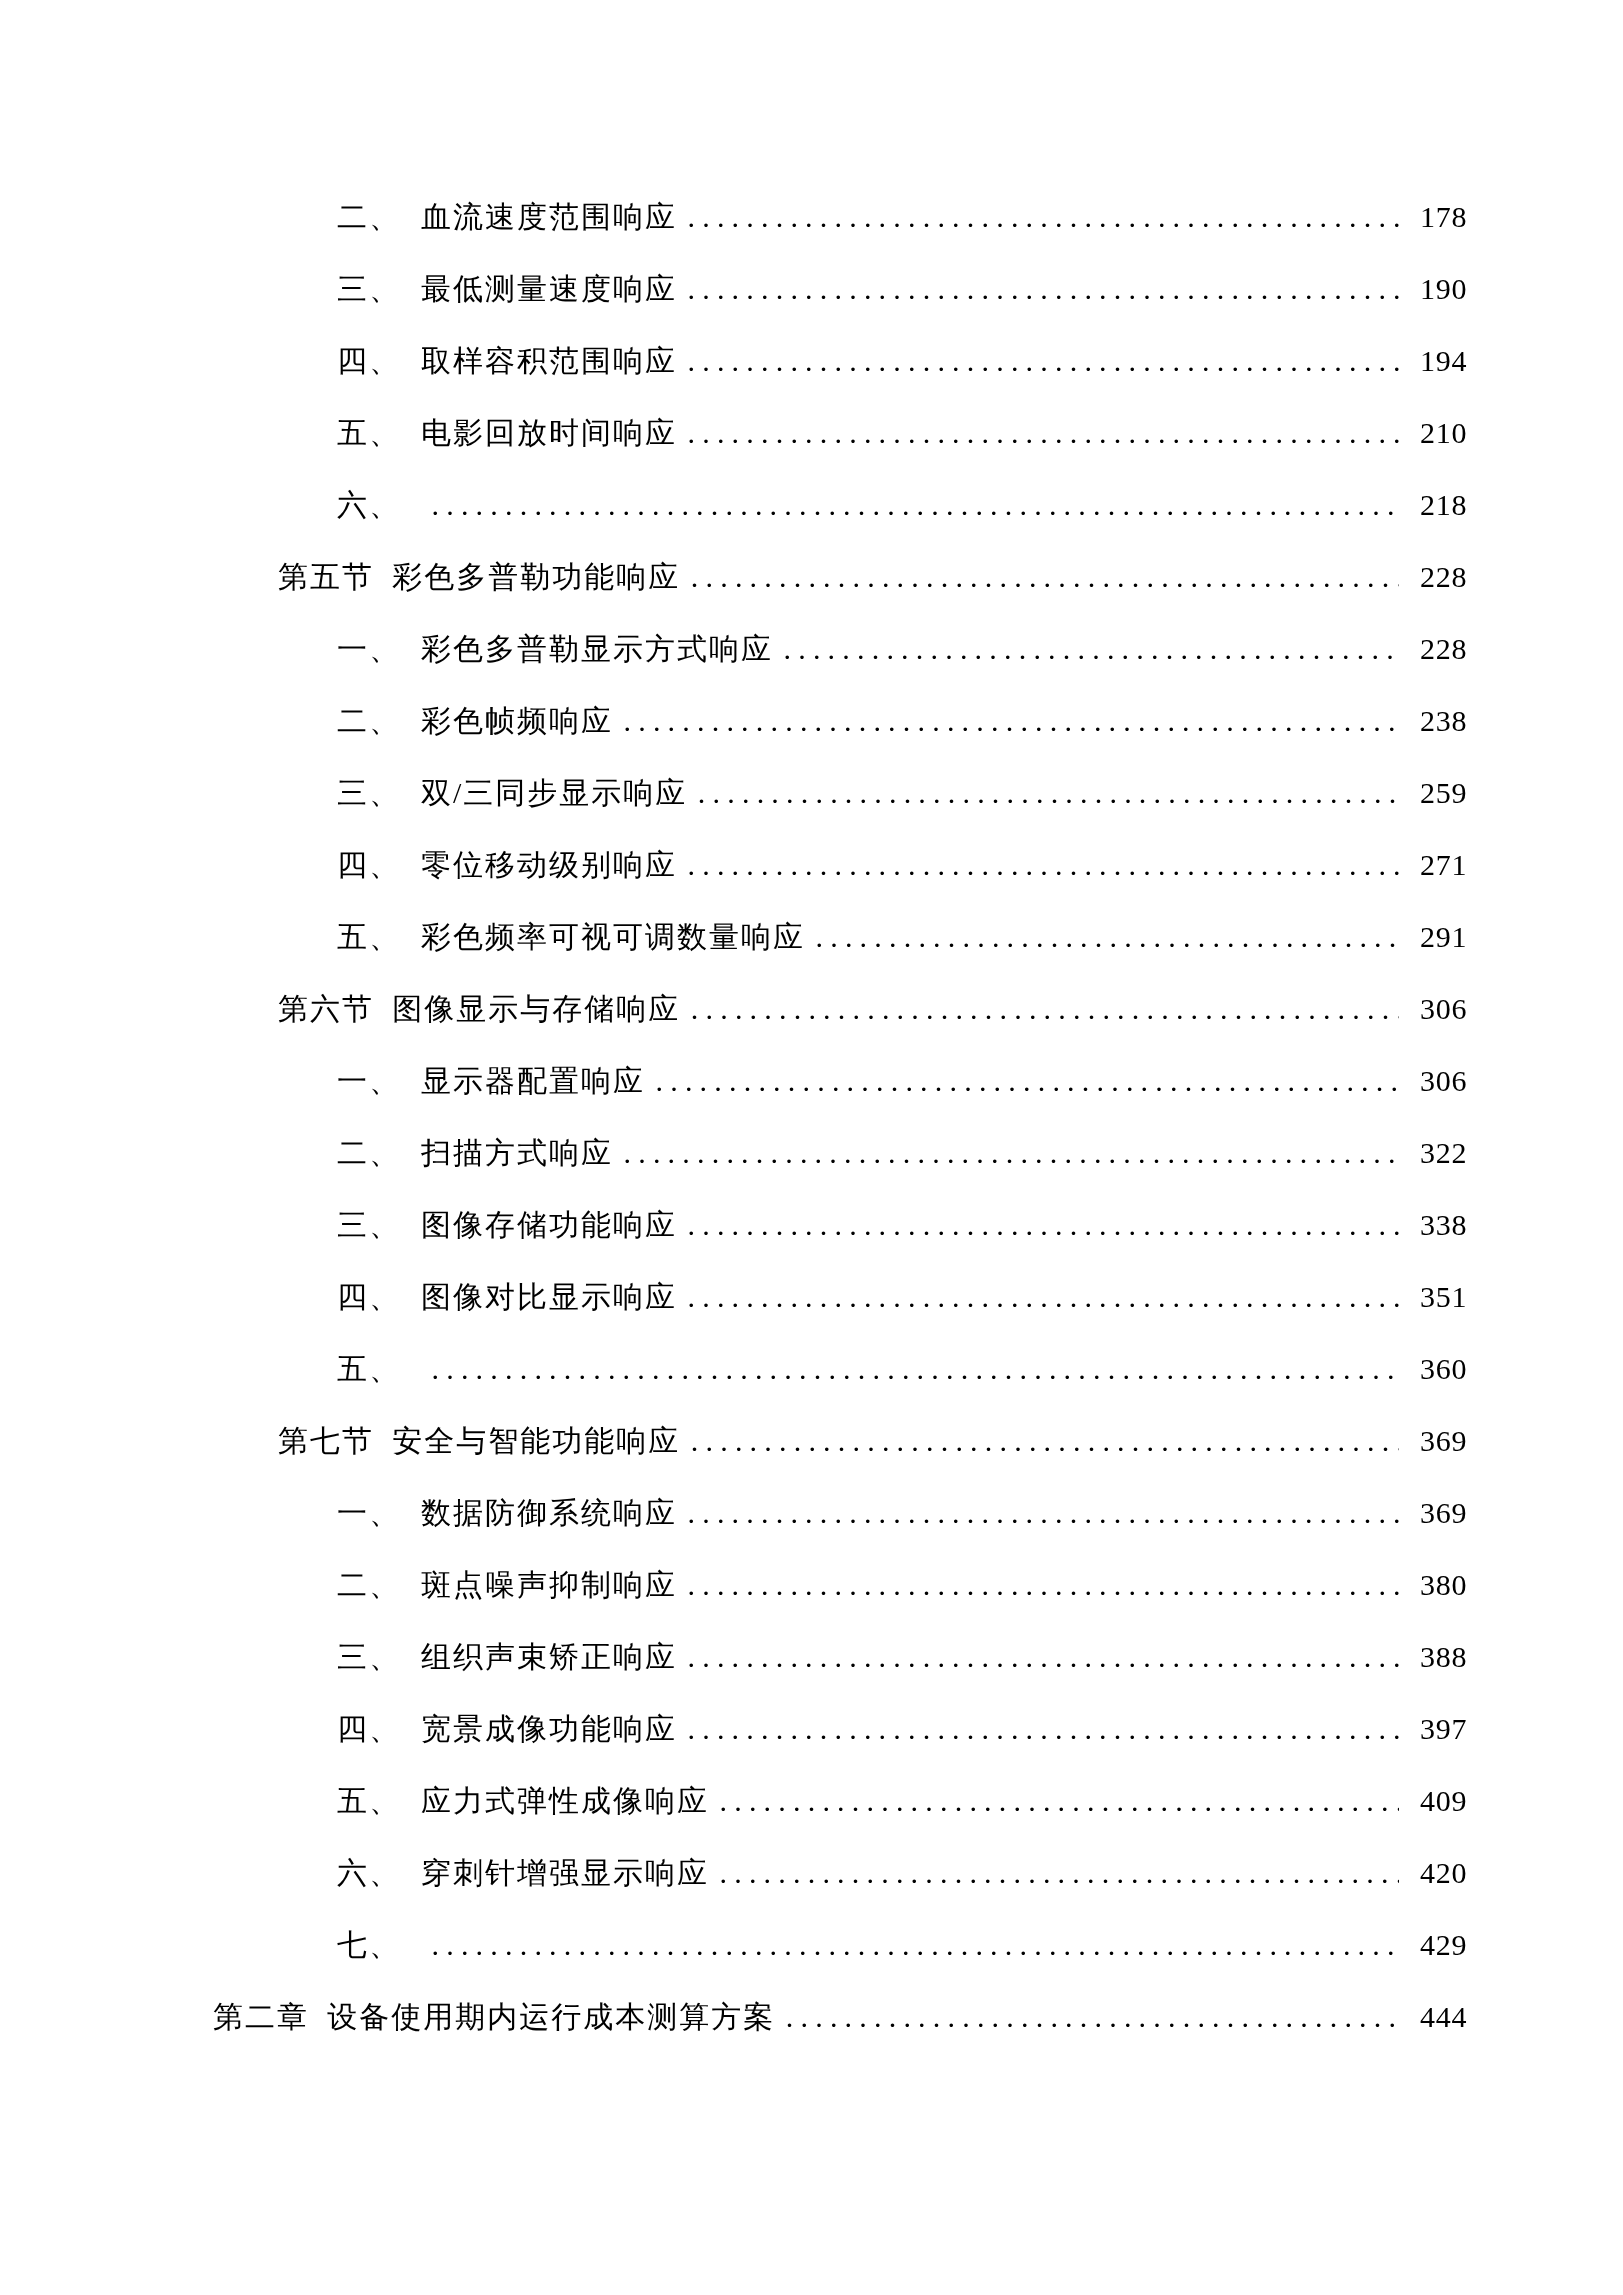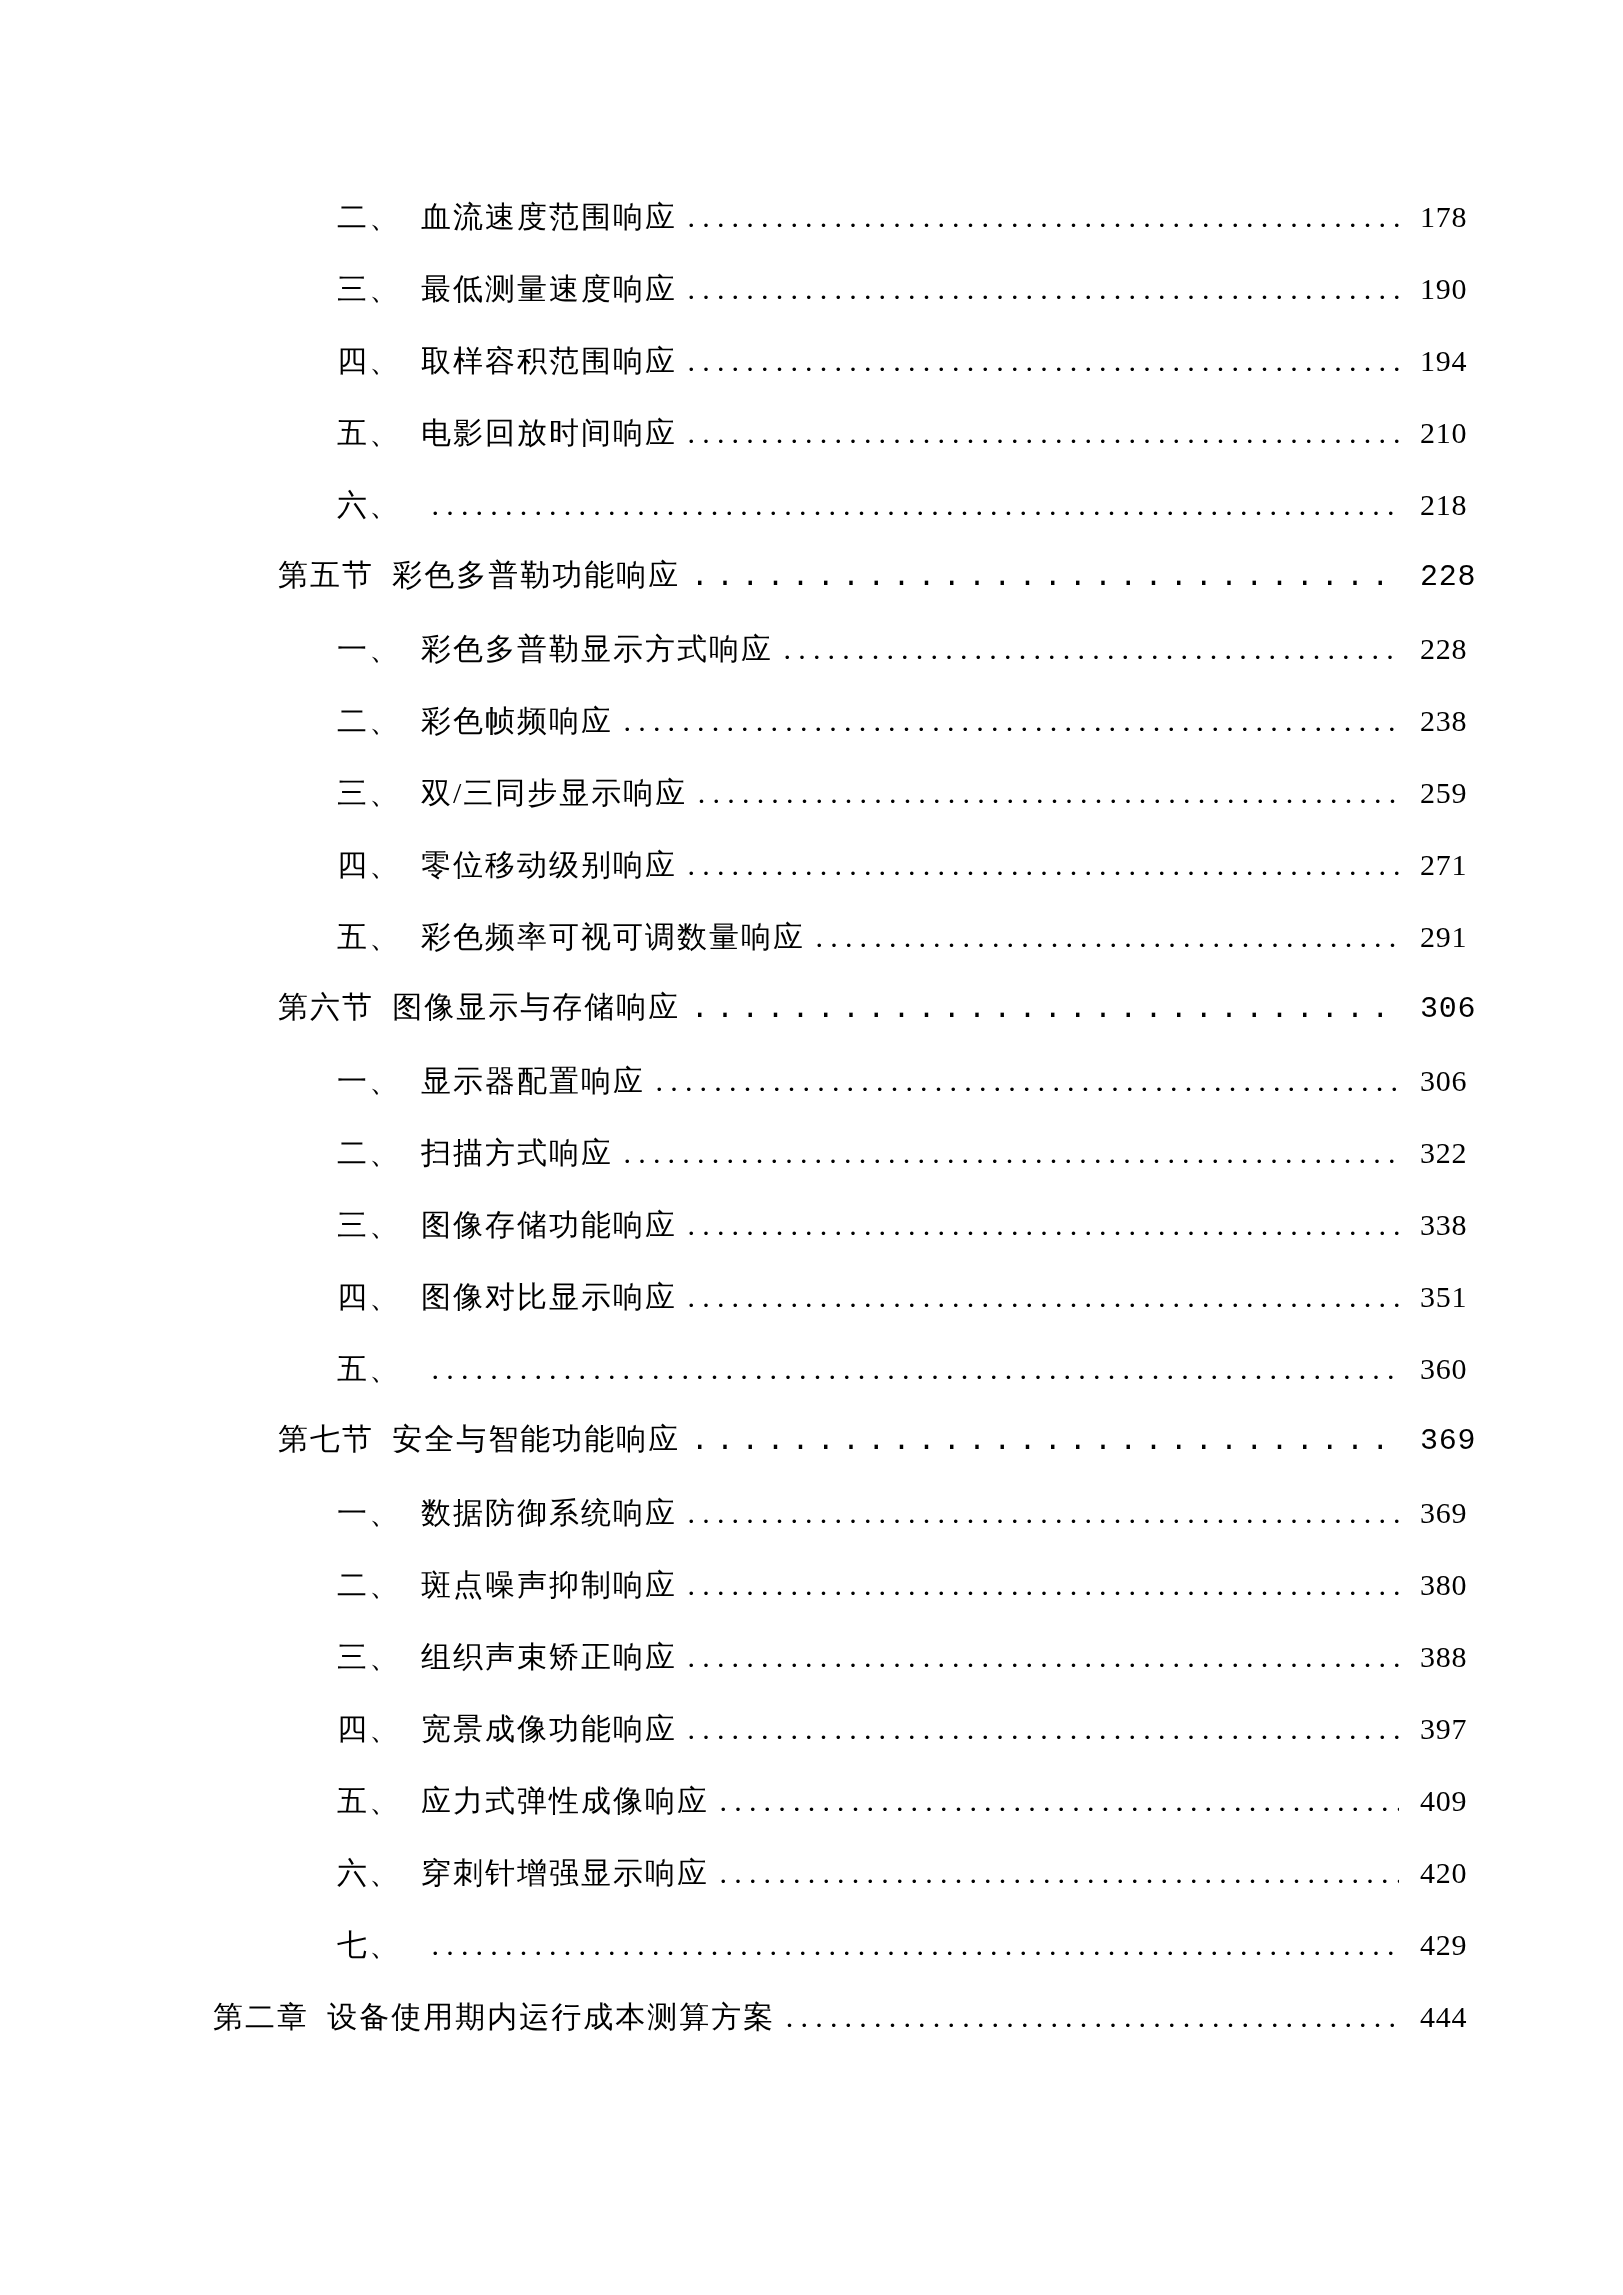--- a/index.html
+++ b/index.html
@@ -26,21 +26,21 @@
   }
   .toc-row {
     display: flex;
     align-items: baseline;
     height: 72px;
     line-height: 72px;
     white-space: nowrap;
     letter-spacing: 2px;
   }
   .toc-row.item    { padding-left: 337px; }
-  .toc-row.section { padding-left: 278px; font-family: Liberation Mono, monospace; }
+  .toc-row.section { padding-left: 278px; }
   .toc-row.chapter { padding-left: 213px; font-family: Liberation Serif, serif; }
 
   .num { flex: none; }
   .toc-row.item .num { width: 84px; }          
   .toc-row.section .num,
   .toc-row.chapter .num { margin-right: 18.3px; } 
 
   .title { flex: none; }
 
   .leader {

